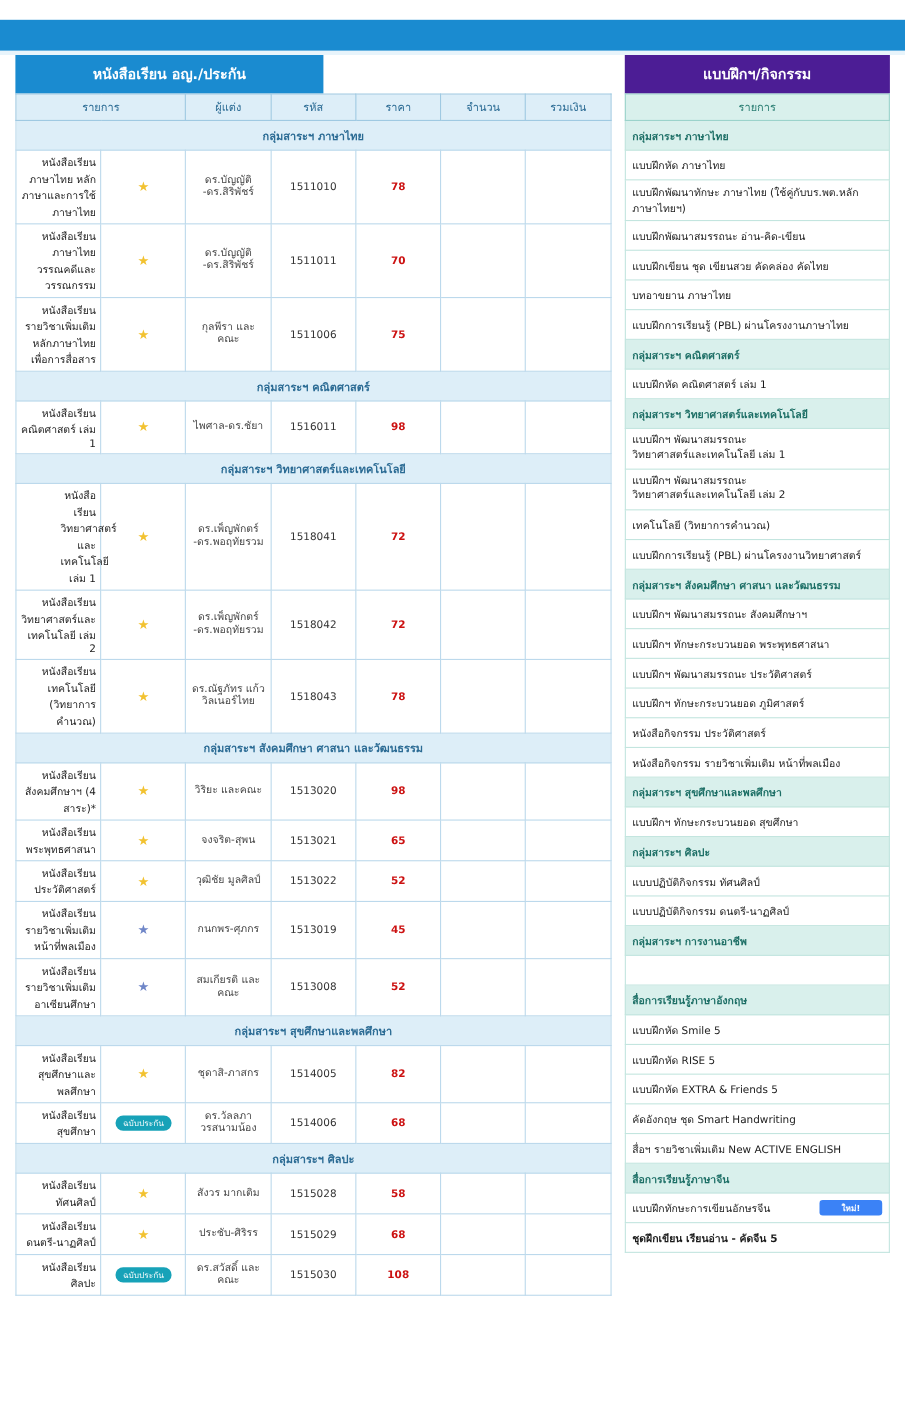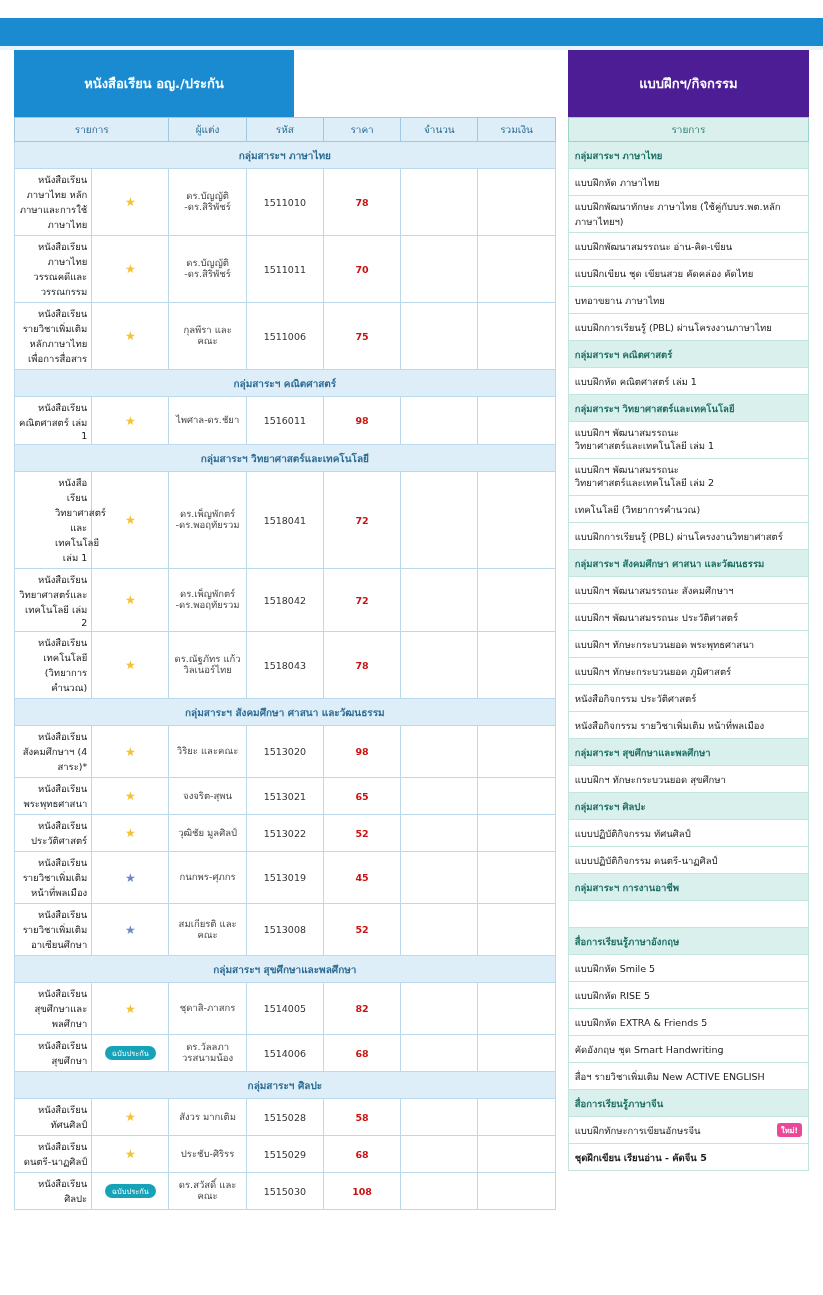--- a/index.html
+++ b/index.html
@@ -25,21 +25,21 @@
     letter-spacing:0.5px;
     padding:16px 0 12px 0;
   }
   
   .cols{display:flex;align-items:flex-start;gap:12px;}
   .col-left{width:550px;}
   .col-right{width:245px;}
   
   .hdr{
     color:#ffffff;font-size:13px;font-weight:bold;text-align:center;
-    padding:23px 0;
+    padding:7px 0;
   }
   .hdr-left{background:#1a8bd0;width:280px;}
   .hdr-right{background:#4c1d95;}
   
   table{border-collapse:collapse;width:100%;table-layout:fixed;}
   .tbl-left{border:1px solid #9fc9e2;}
   .tbl-left th{
     background:#ddeef8;color:#2b6b94;font-weight:normal;font-size:10px;
     border:1px solid #9fc9e2;padding:4px 2px;text-align:center;
   }
@@ -69,22 +69,22 @@
     color:#1a1a1a;
   }
   .r-group td{background:#d9f0ec;color:#1d6f66;font-weight:bold;}
   .r-small{font-size:8px;}
   
   .star{display:inline-block;font-size:12px;line-height:1;}
   .star-y{color:#f2c230;}
   .star-b{color:#6f86c8;}
   
   .badge-new{
-    display:inline-block;background:#ec4899;color:#fff;font-size:7.5px;font-weight:bold;
-    border-radius:3px;padding:1px 4px;vertical-align:middle;
+    display:inline-block;background:#3b82f6;color:#fff;font-size:7.5px;font-weight:bold;
+    border-radius:3px;padding:1px 20px;vertical-align:middle;
   }
   .badge-ins{
     display:inline-block;background:#17a2b8;color:#fff;font-size:7.5px;
     border-radius:9px;padding:1px 7px;vertical-align:middle;
   }
 </style>
 </head>
 <body>
 
 <div class="top-white"></div>
@@ -341,24 +341,24 @@
             <tr>
               <td>แบบฝึกการเรียนรู้ (PBL) ผ่านโครงงานวิทยาศาสตร์</td>
             </tr>
             <tr class="r-group">
               <td>กลุ่มสาระฯ สังคมศึกษา ศาสนา และวัฒนธรรม</td>
             </tr>
             <tr>
               <td>แบบฝึกฯ พัฒนาสมรรถนะ สังคมศึกษาฯ</td>
             </tr>
             <tr>
+              <td>แบบฝึกฯ ทักษะกระบวนยอด พระพุทธศาสนา</td>
+            </tr>
+            <tr>
               <td>แบบฝึกฯ พัฒนาสมรรถนะ ประวัติศาสตร์</td>
-            </tr>
-            <tr>
-              <td>แบบฝึกฯ ทักษะกระบวนยอด พระพุทธศาสนา</td>
             </tr>
             <tr>
               <td>แบบฝึกฯ ทักษะกระบวนยอด ภูมิศาสตร์</td>
             </tr>
             <tr>
               <td>หนังสือกิจกรรม ประวัติศาสตร์</td>
             </tr>
             <tr>
               <td>หนังสือกิจกรรม รายวิชาเพิ่มเติม หน้าที่พลเมือง</td>
             </tr>

